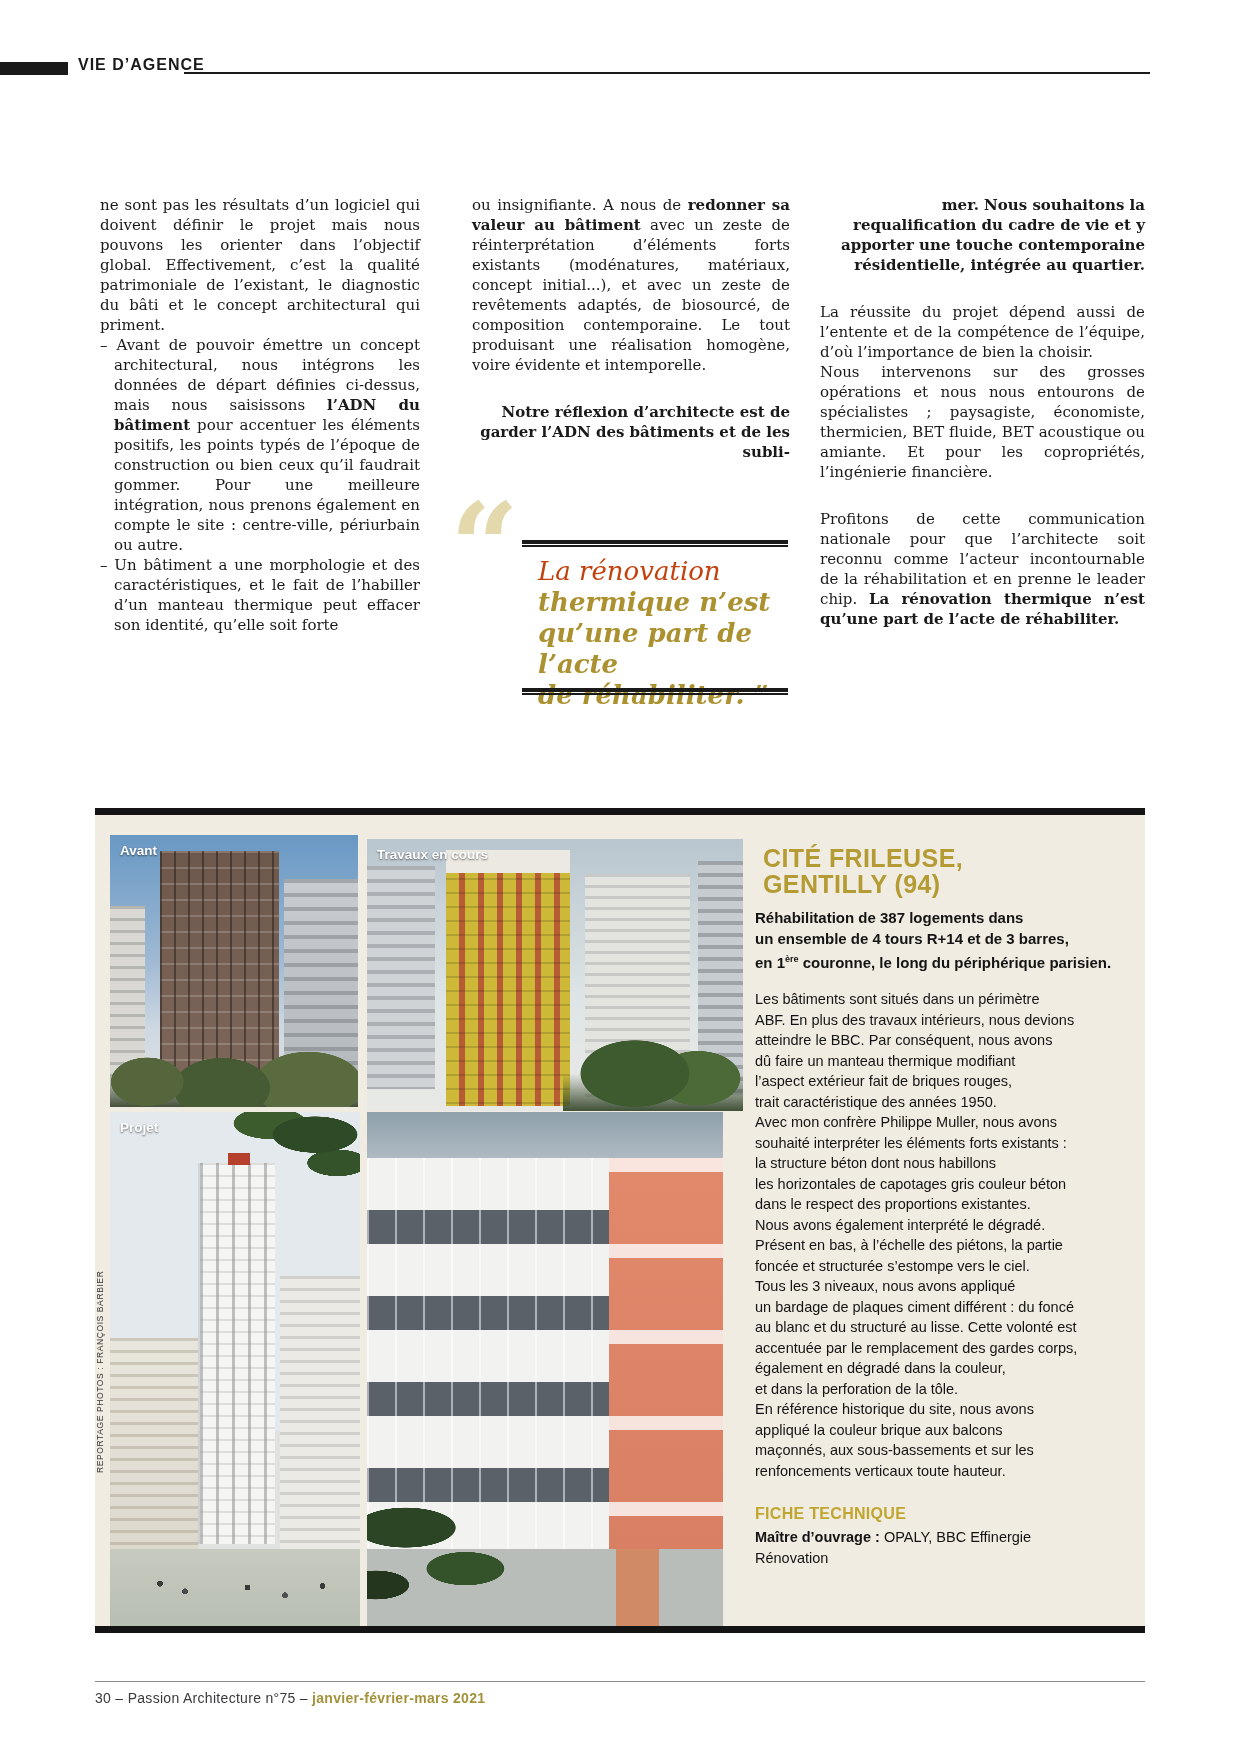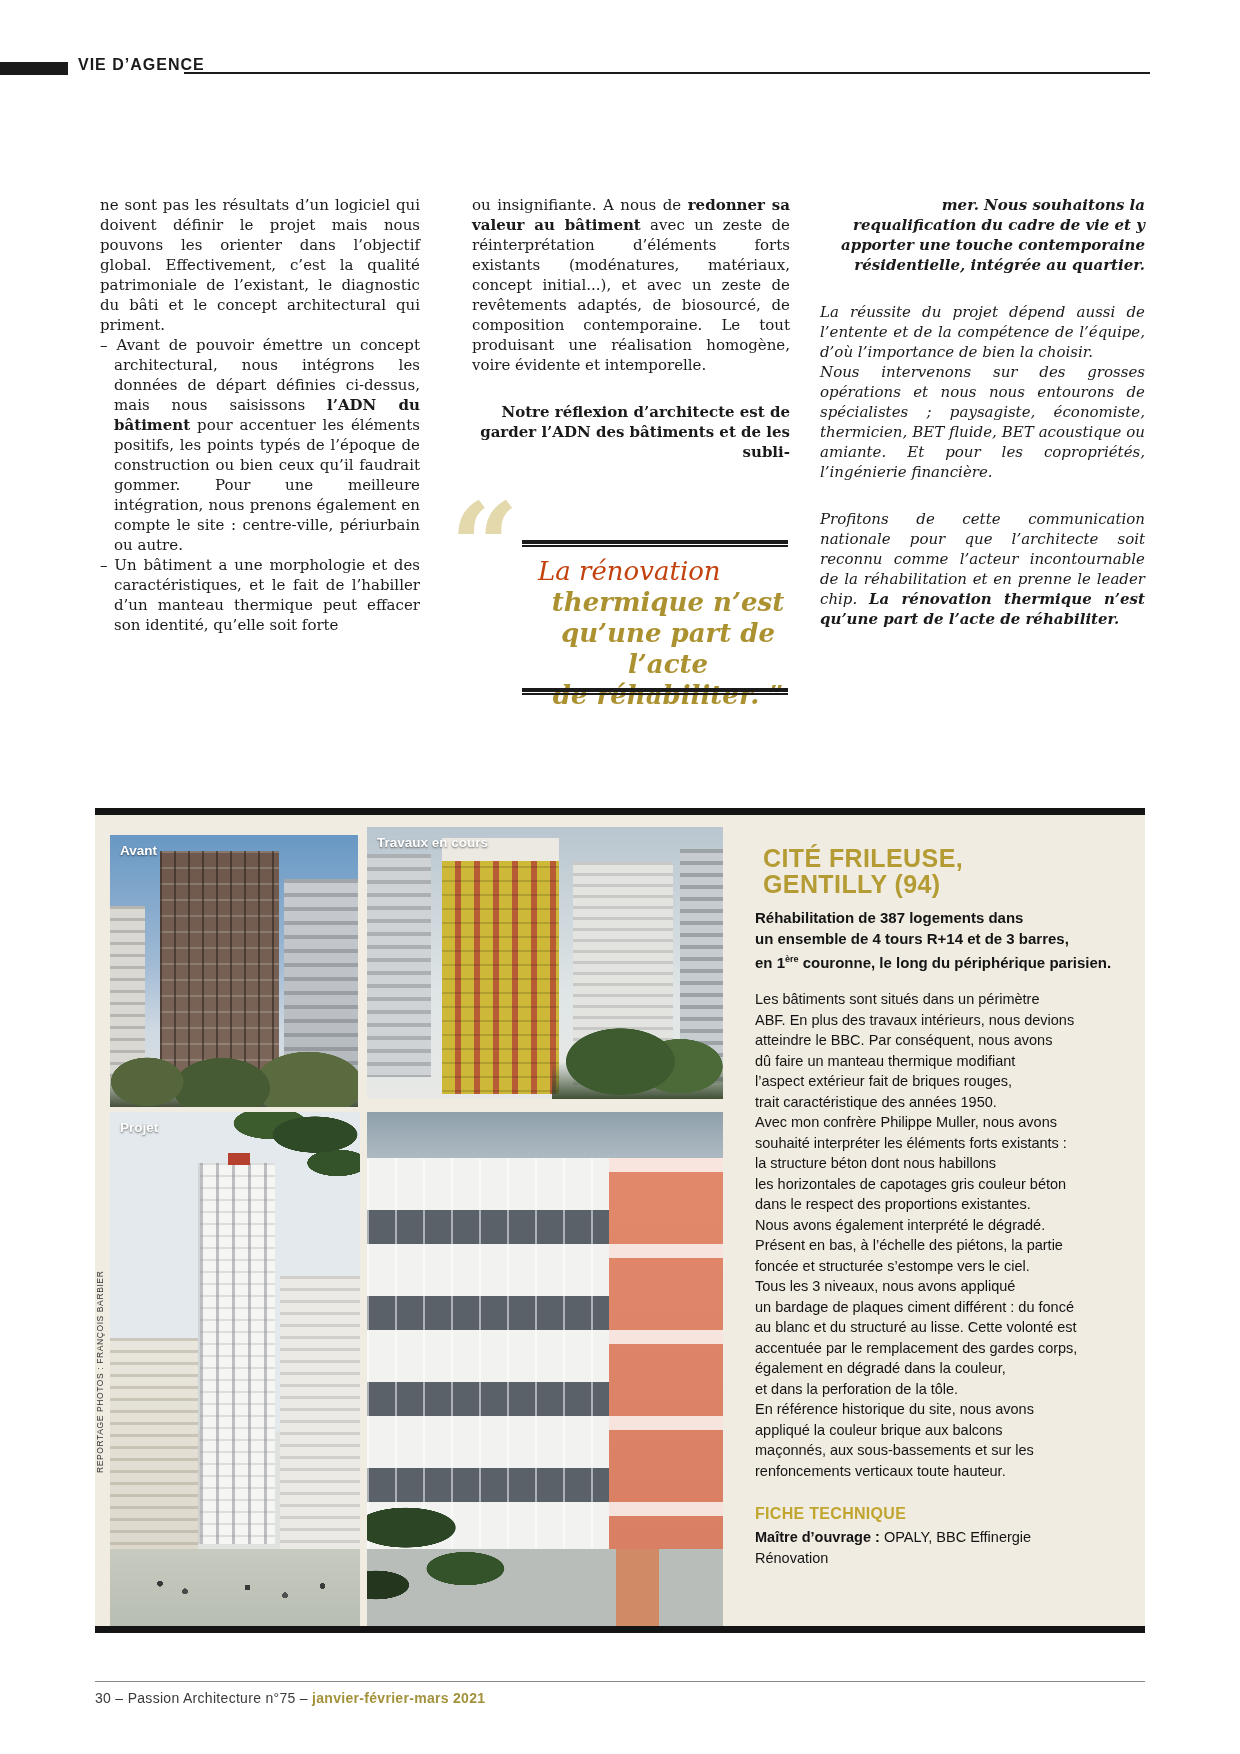--- a/index.html
+++ b/index.html
@@ -13,30 +13,30 @@
     font-weight:800;font-size:16px;letter-spacing:1px;color:#1a1a1a;}
   .hdr-rule{position:absolute;left:184px;top:72px;width:966px;height:2px;background:#1a1a1a;}
   
   .col{position:absolute;top:195px;font-size:15px;line-height:20px;text-align:justify;}
   .col p{margin:0 0 0 0;}
   .col p.gap{margin-top:27px;}
   .col .li{text-indent:-14px;padding-left:14px;}
   .bold{font-weight:700;text-align:right;}
   #col1{left:100px;width:320px;}
   #col2{left:472px;width:318px;}
-  #col3{left:820px;width:325px;font-style:italic;}
+  #col3{left:820px;width:325px;}
   
   .quote-mark{position:absolute;left:450px;top:497px;font-size:120px;line-height:100px;
     color:#e4d9ad;font-weight:700;font-family:"DejaVu Serif",serif;}
   .quote-rule-top{position:absolute;left:522px;top:540px;width:266px;height:7px;
     border-top:4px solid #1a1a1a;border-bottom:2px solid #1a1a1a;box-sizing:border-box;}
   .quote-text{position:absolute;left:538px;top:556px;width:260px;
     font-style:italic;font-size:26px;line-height:31px;}
   .quote-l1{color:#c2410c;font-weight:400;}
-  .quote-rest{color:#ab9130;font-weight:700;white-space:pre-line;text-align:center;}
+  .quote-rest{color:#ab9130;font-weight:700;white-space:pre-line;}
   .quote-rule-bottom{position:absolute;left:522px;top:688px;width:266px;height:7px;
     border-top:4px solid #1a1a1a;border-bottom:2px solid #1a1a1a;box-sizing:border-box;}
   
   .feature{position:absolute;left:95px;top:808px;width:1050px;height:825px;background:#f0ece1;
     border-top:7px solid #141414;border-bottom:7px solid #141414;box-sizing:border-box;}
   .photo{position:absolute;overflow:hidden;}
   .caption{position:absolute;left:10px;top:8px;color:#ffffff;
     font-family:"Liberation Sans",sans-serif;font-weight:700;font-size:13.5px;
     text-shadow:0 1px 2px rgba(0,0,0,.55);}
   
@@ -50,22 +50,22 @@
     repeating-linear-gradient(180deg,rgba(255,255,255,.18) 0 2px,transparent 2px 16px),
     linear-gradient(180deg,#6d584b,#7d675a);}
   .p1-left{position:absolute;left:0;top:26%;width:14%;height:64%;
     background:repeating-linear-gradient(180deg,rgba(100,100,100,.3) 0 3px,transparent 3px 12px),#d9d8d2;}
   .p1-trees{position:absolute;left:0;bottom:-4px;width:100%;height:24%;
     background:radial-gradient(ellipse 60px 40px at 15% 55%,#55663c 60%,transparent 61%),
     radial-gradient(ellipse 80px 50px at 45% 65%,#465a33 60%,transparent 61%),
     radial-gradient(ellipse 90px 55px at 80% 60%,#5a6b40 60%,transparent 61%),
     linear-gradient(transparent 40%,#3f4a33 96%);}
   
-  #photo2{left:272px;top:12px;width:356px;height:272px;
-    background:linear-gradient(180deg,#b9c6cf,#dfe5e6 60%,#e8e9e6);}
+  #photo2{left:272px;top:24px;width:356px;height:272px;
+    background:linear-gradient(180deg,#b9c6cf,#dfe5e6 60%,#e8e9e6);padding-left:20px;}
   .p2-left{position:absolute;left:0;top:10%;width:18%;height:82%;
     background:repeating-linear-gradient(180deg,rgba(90,95,100,.3) 0 4px,transparent 4px 13px),#cfd3d6;}
   .p2-main{position:absolute;left:21%;top:4%;width:33%;height:94%;
     background:linear-gradient(#ece9e2 0 9%,rgba(0,0,0,0) 9%),
     repeating-linear-gradient(180deg,rgba(0,0,0,.14) 0 2px,transparent 2px 14px),
     repeating-linear-gradient(90deg,#cdb838 0 13px,#b85c35 13px 19px);}
   .p2-right{position:absolute;left:58%;top:13%;width:28%;height:82%;
     background:repeating-linear-gradient(180deg,rgba(120,120,120,.25) 0 3px,transparent 3px 11px),#e3e4e0;}
   .p2-rightfar{position:absolute;left:88%;top:8%;width:12%;height:86%;
     background:repeating-linear-gradient(180deg,rgba(80,85,90,.35) 0 4px,transparent 4px 12px),#c7ccd0;}

